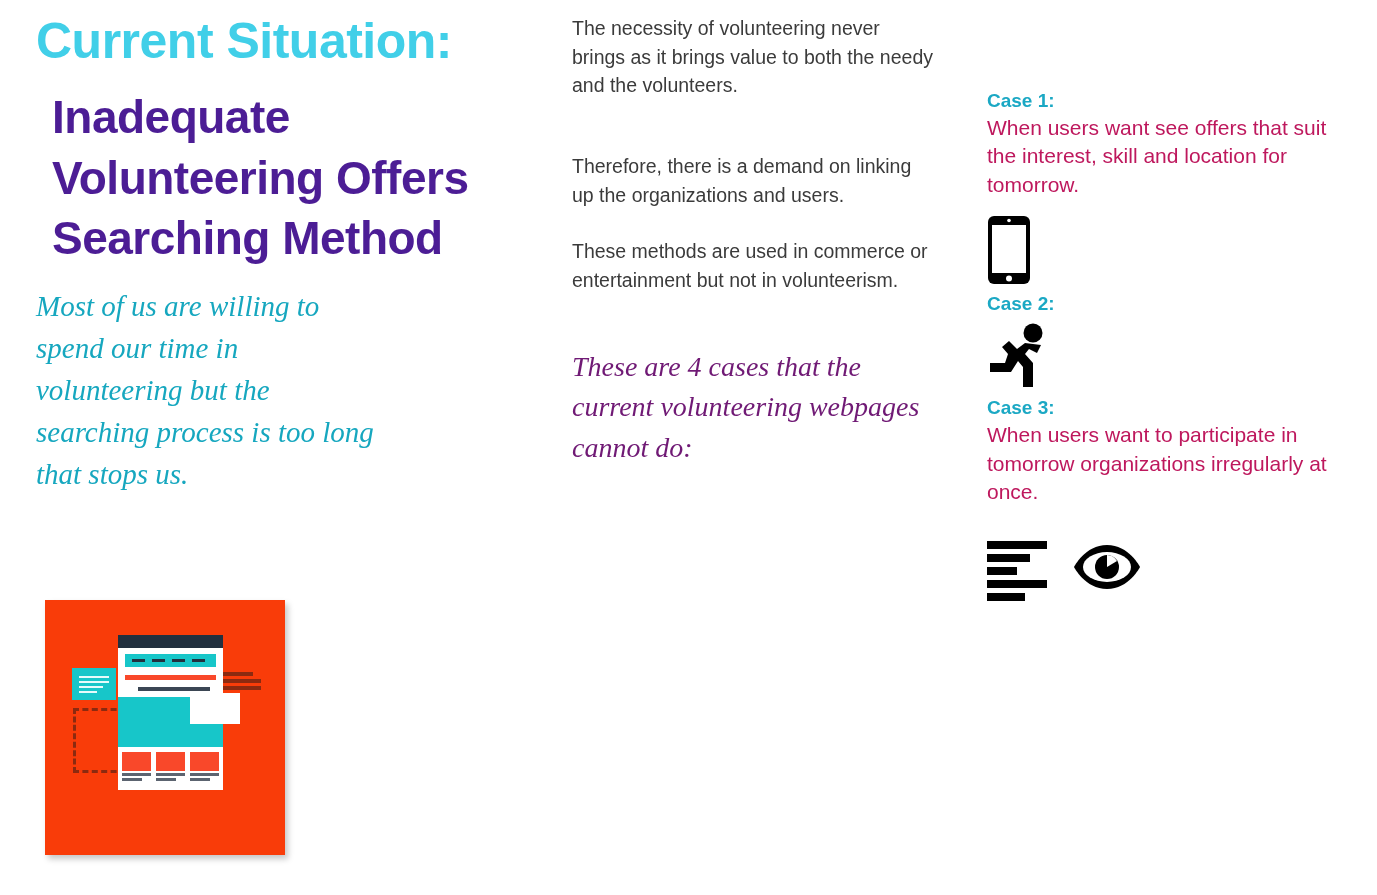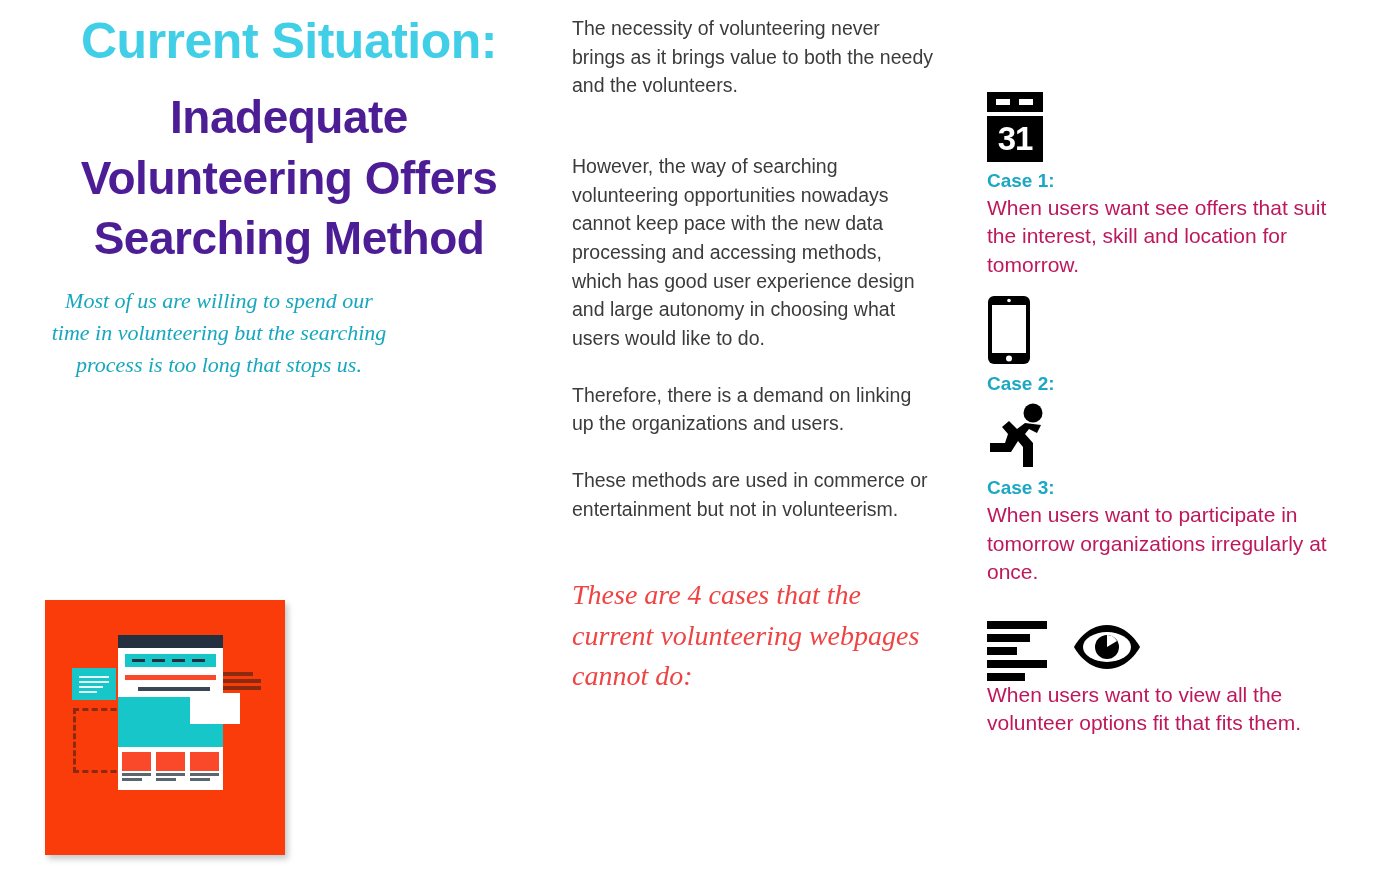--- a/index.html
+++ b/index.html
@@ -17,24 +17,23 @@
   .slide {
     position: relative;
     width: 1377px;
     height: 895px;
     background: #ffffff;
   }
 
   
   .col-left {
     position: absolute;
-    left: 44px;
+    left: 36px;
     top: 12px;
     width: 490px;
-    text-align: center;
   }
   .title-accent {
     font-size: 50px;
     font-weight: bold;
     color: #41CFE8;
     line-height: 1.18;
     letter-spacing: -0.5px;
     margin: 0;
   }
   .title-main {
@@ -42,21 +41,21 @@
     font-weight: bold;
     color: #4c1d95;
     line-height: 1.32;
     letter-spacing: -0.5px;
     margin: 16px;
     max-width: 470px;
   }
   .subtitle-italic {
     font-family: "Liberation Serif", serif;
     font-style: italic;
-    font-size: 22px;
+    font-size: 29px;
     color: #16A7BF;
     line-height: 1.45;
     margin: 6px 0 0 0;
     max-width: 350px;
   }
 
   
   .illustration-wrap {
     position: absolute;
     left: 45px;
@@ -191,21 +190,21 @@
     font-size: 19.5px;
     color: #3B3B3B;
     line-height: 1.47;
     margin: 0 0 28px 0;
   }
   .body-para.gap-lg { margin-bottom: 52px; }
   .mid-italic {
     font-family: "Liberation Serif", serif;
     font-style: italic;
     font-size: 28px;
-    color: #ef4444;
+    color: #701a75;
     line-height: 1.45;
     margin: 52px 0 8px 0;
   }
 
   
   .col-right {
     position: absolute;
     left: 987px;
     top: 90px;
     width: 365px;
@@ -320,38 +319,28 @@
       <div class="ill-whitebox"></div>
 
       <svg class="ill-cursor" width="34" height="40" viewBox="0 0 34 40">
         <path d="M2 2 L2 32 L10 24 L16 37 L23 33 L17 21 L28 20 Z" fill="#22303F" stroke="#ffffff" stroke-width="2"></path>
       </svg>
     </div>
   </div>
 
   <div class="col-mid">
     <p class="body-para gap-lg">The necessity of volunteering never brings as it brings value to both the needy and the volunteers.</p>
-    <p class="body-para">However, the way of searching volunteering opportunities nowadays cannot keep pace with the new data processing and accessing methods, which has good user experience design and large autonomy in choosing what users would like to do.</p>
     <p class="body-para">Therefore, there is a demand on linking up the organizations and users.</p>
     <p class="body-para">These methods are used in commerce or entertainment but not in volunteerism.</p>
     <p class="mid-italic">These are 4 cases that the current volunteering webpages cannot do:</p>
   </div>
 
   <div class="col-right">
 
     <div class="case-block">
-      <div class="case-icons">
-        <div class="icon-cal">
-          <div class="cal-top">
-              <i style="left:9px;"></i>
-              <i style="left:32px;"></i>
-            </div>
-          <div class="cal-body">31</div>
-        </div>
-      </div>
       <p class="case-label">Case 1:</p>
       <p class="case-text">When users want see offers that suit the interest, skill and location for tomorrow.</p>
     </div>
 
     <div class="case-block">
       <div class="case-icons">
         <svg class="icon-phone" viewBox="0 0 44 70">
           <rect x="1" y="1" width="42" height="68" rx="6" fill="#000"></rect>
           <rect x="5" y="10" width="34" height="48" fill="#fff"></rect>
           <circle cx="22" cy="5.5" r="1.8" fill="#fff"></circle>
@@ -381,17 +370,16 @@
           <span style="width:60px;"></span>
           <span style="width:38px;"></span>
         </div>
         <svg class="icon-eye" viewBox="0 0 72 52">
           <path d="M36 4 C14 4 3 26 3 26 C3 26 14 48 36 48 C58 48 69 26 69 26 C69 26 58 4 36 4 Z" fill="#000"></path>
           <ellipse cx="36" cy="26" rx="24" ry="15" fill="#fff"></ellipse>
           <circle cx="36" cy="26" r="12" fill="#000"></circle>
           <path d="M36 14 A12 12 0 0 1 46 20 L36 26 Z" fill="#fff"></path>
         </svg>
       </div>
-      <p class="case-text">When users want to view all the volunteer options fit that fits them.</p>
     </div>
 
   </div>
 </div>
 
 </body></html>

